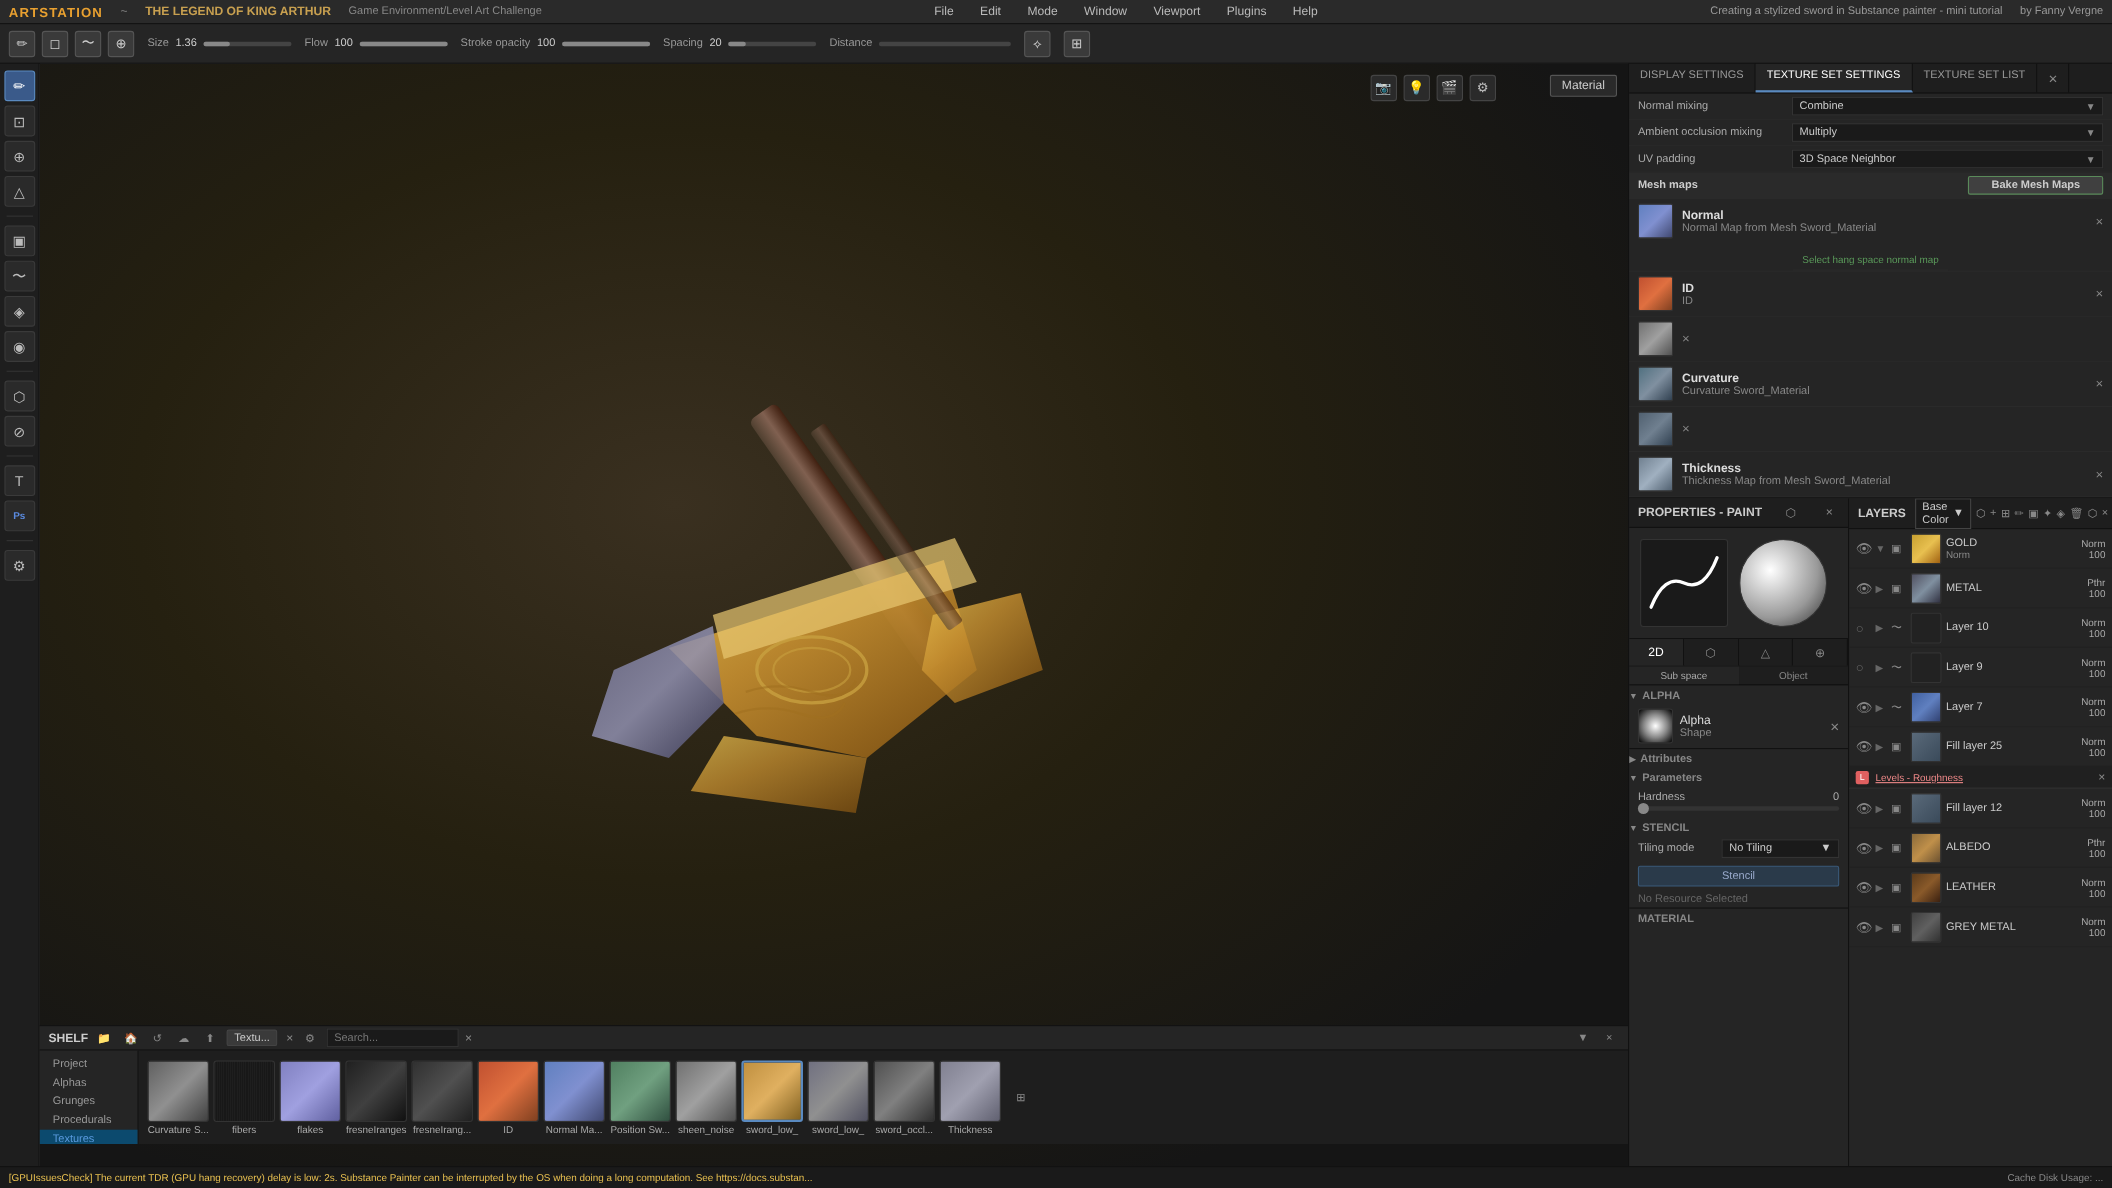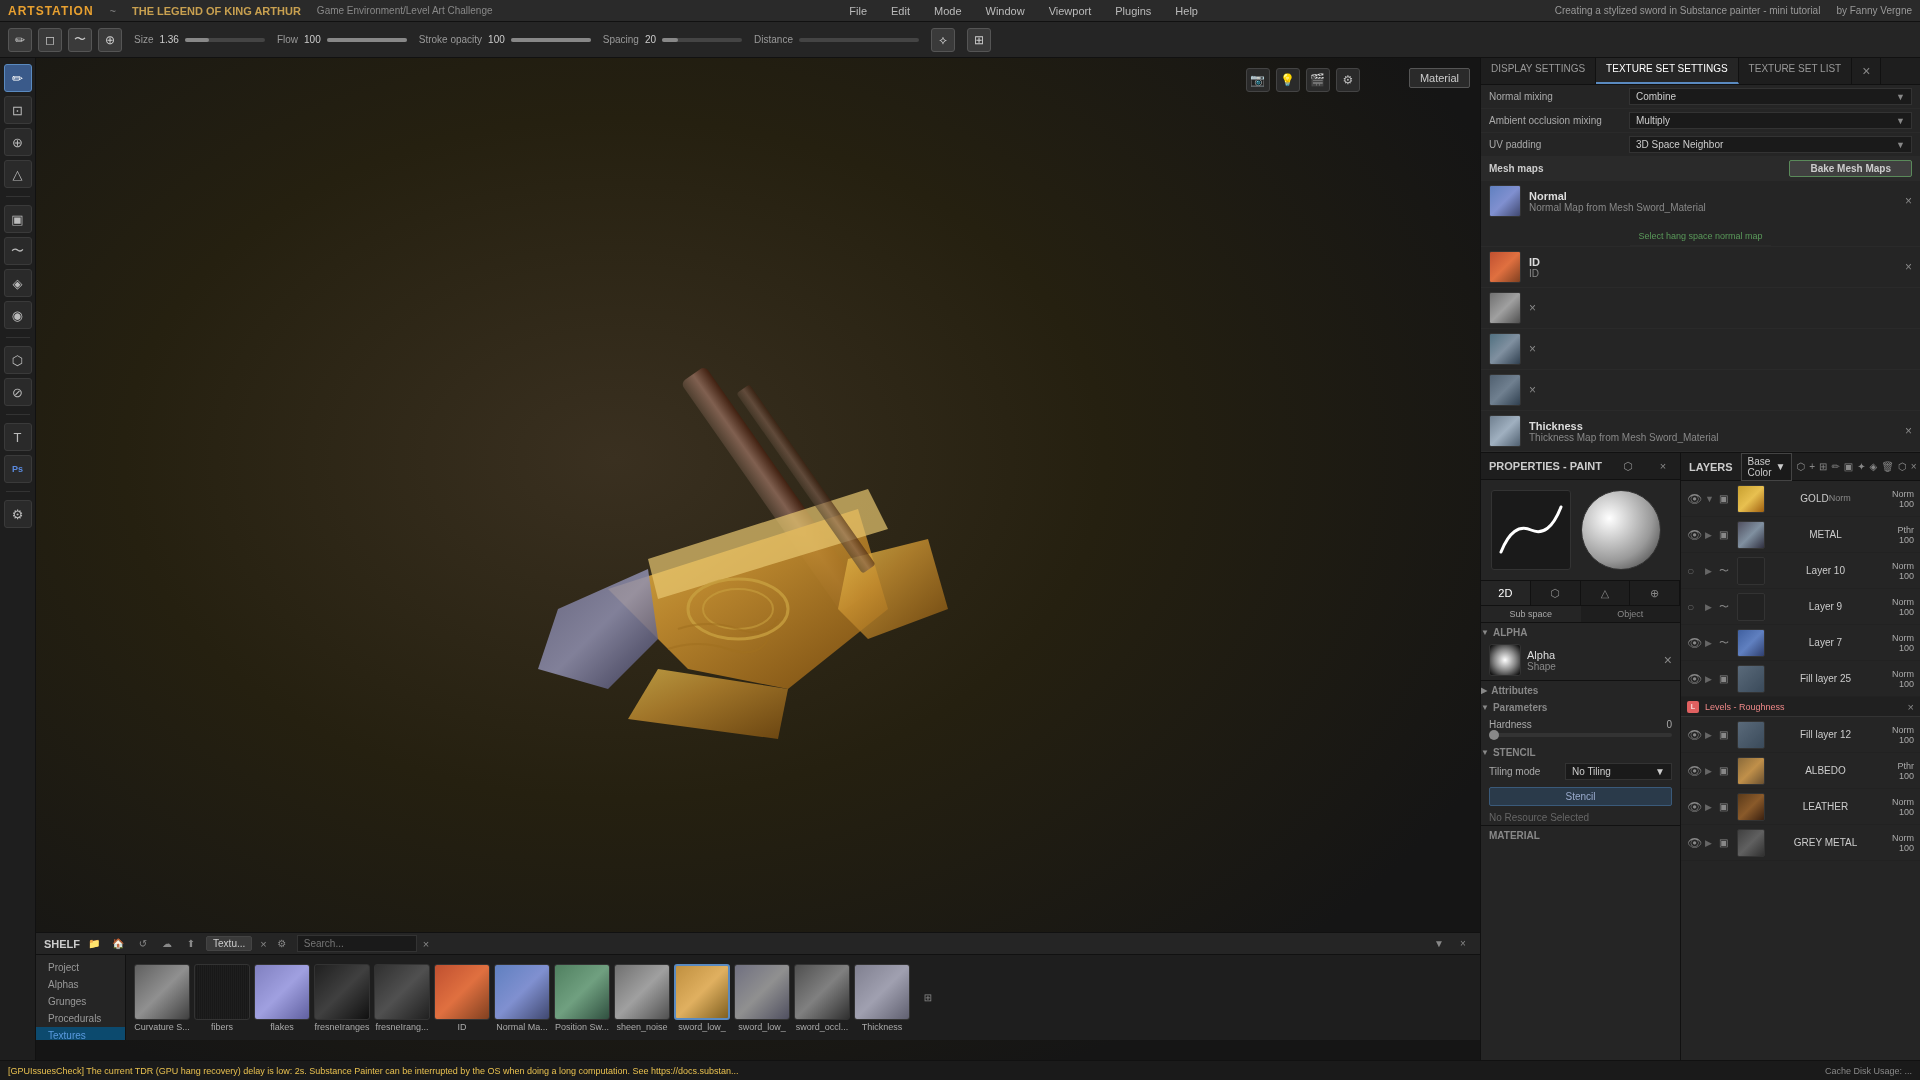--- a/index.html
+++ b/index.html
@@ -593,20 +593,21 @@
     .layer-thumb {
       width: 28px;
       height: 28px;
       border-radius: 2px;
       flex-shrink: 0;
       border: 1px solid #333;
     }
     .layer-info {
       flex: 1;
       display: flex;
+      flex-direction: column;
       justify-content: center;
       overflow: hidden;
     }
     .layer-name {
       color: #ccc;
       font-size: 10px;
       white-space: nowrap;
       overflow: hidden;
       text-overflow: ellipsis;
     }
@@ -630,20 +631,21 @@
       align-items: center;
       height: 20px;
       background: #202020;
       padding: 0 6px;
       border-bottom: 1px solid #333;
     }
     .layer-separator-text {
       color: #e88;
       font-size: 9px;
       flex: 1;
+      text-decoration: underline;
     }
     .layer-separator-x {
       color: #888;
       cursor: pointer;
       font-size: 11px;
     }
 
     
     .thumb-gold { background: linear-gradient(135deg, #c8a030, #e8c050, #a06010); }
     .thumb-metal { background: linear-gradient(135deg, #505060, #8090a0, #303040); }
@@ -1021,20 +1023,24 @@
         <span class="mesh-map-x">×</span>
       </div>
 
       <div class="mesh-map-row">
         <div class="mesh-map-thumb" style="background:linear-gradient(135deg,#707070,#a0a0a0,#505050);width:32px;height:32px;border-radius:2px;border:1px solid #333;flex-shrink:0;"></div>
         <span class="mesh-map-x">×</span>
       </div>
 
       <div class="mesh-map-row">
         <div class="mesh-map-thumb" style="background:linear-gradient(135deg,#507080,#8090a0,#304050);width:32px;height:32px;border-radius:2px;border:1px solid #333;flex-shrink:0;"></div>
+        <div class="mesh-map-info">
+          <div class="mesh-map-name">Curvature</div>
+          <div class="mesh-map-file">Curvature Sword_Material</div>
+        </div>
         <span class="mesh-map-x">×</span>
       </div>
 
       <div class="mesh-map-row">
         <div class="mesh-map-thumb" style="background:linear-gradient(135deg,#506070,#708090,#304050);width:32px;height:32px;border-radius:2px;border:1px solid #333;flex-shrink:0;"></div>
         <span class="mesh-map-x">×</span>
       </div>
 
       <div class="mesh-map-row">
         <div class="mesh-map-thumb" style="background:linear-gradient(135deg,#708090,#a0b0c0,#506070);width:32px;height:32px;border-radius:2px;border:1px solid #333;flex-shrink:0;"></div>

